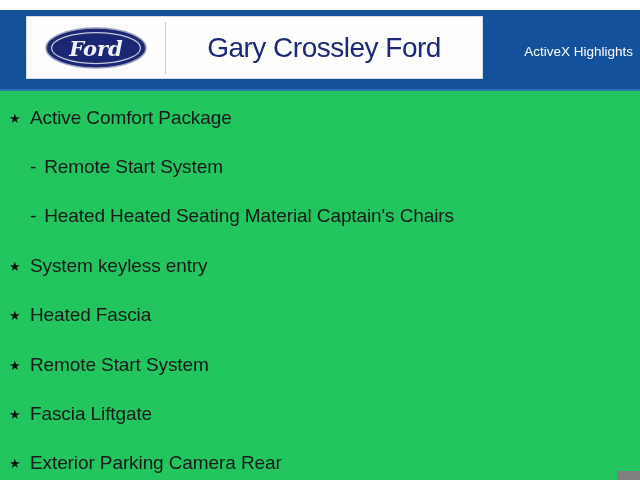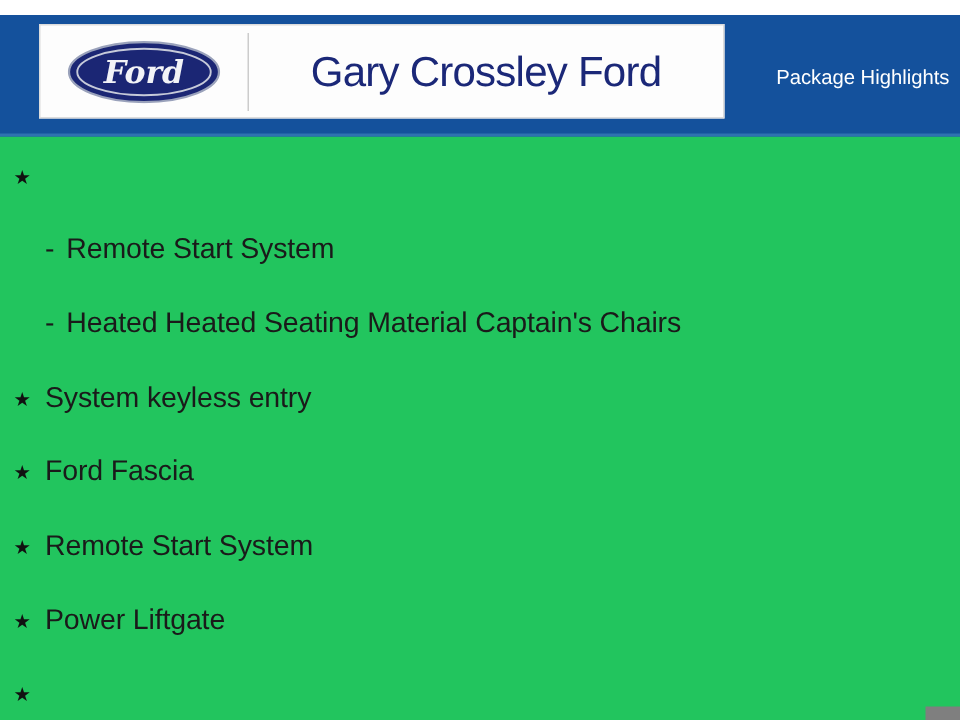--- a/index.html
+++ b/index.html
@@ -136,53 +136,55 @@
   <header class="header">
     <div class="logo-box">
       <svg class="ford-logo-svg" viewBox="0 0 204 84" xmlns="http://www.w3.org/2000/svg">
         <ellipse cx="102" cy="42" rx="100" ry="40" fill="#1B2674" stroke="#9aa2bb" stroke-width="3"></ellipse>
         <ellipse cx="102" cy="42" rx="89" ry="31" fill="none" stroke="#c6cad9" stroke-width="2.5"></ellipse>
         <text x="102" y="57" text-anchor="middle" font-family="DejaVu Serif, serif" font-style="italic" font-weight="bold" font-size="42" fill="#f2f3f7">Ford</text>
       </svg>
       <div class="logo-divider"></div>
       <div class="dealer-name">Gary Crossley Ford</div>
     </div>
-    <div class="nav-label">Package Highlights</div>
+    <div class="nav-label">ActiveX Highlights</div>
   </header>
 
   <ul class="feature-list">
     <li class="feature-item star-item">
       <span class="bullet">★</span>
+      <span class="label">Active Comfort Package</span>
     </li>
     <li class="feature-item sub-item">
       <span class="bullet">-</span>
       <span class="label">Remote Start System</span>
     </li>
     <li class="feature-item sub-item">
       <span class="bullet">-</span>
       <span class="label">Heated Heated Seating Material Captain's Chairs</span>
     </li>
     <li class="feature-item star-item">
       <span class="bullet">★</span>
       <span class="label">System keyless entry</span>
     </li>
     <li class="feature-item star-item">
       <span class="bullet">★</span>
-      <span class="label">Ford Fascia</span>
+      <span class="label">Heated Fascia</span>
     </li>
     <li class="feature-item star-item">
       <span class="bullet">★</span>
       <span class="label">Remote Start System</span>
     </li>
     <li class="feature-item star-item">
       <span class="bullet">★</span>
-      <span class="label">Power Liftgate</span>
+      <span class="label">Fascia Liftgate</span>
     </li>
     <li class="feature-item star-item">
       <span class="bullet">★</span>
+      <span class="label">Exterior Parking Camera Rear</span>
     </li>
   </ul>
 
   <div class="corner-shape">
     <div class="rect-a"></div>
     <div class="rect-b"></div>
   </div>
 
 </div>
 

